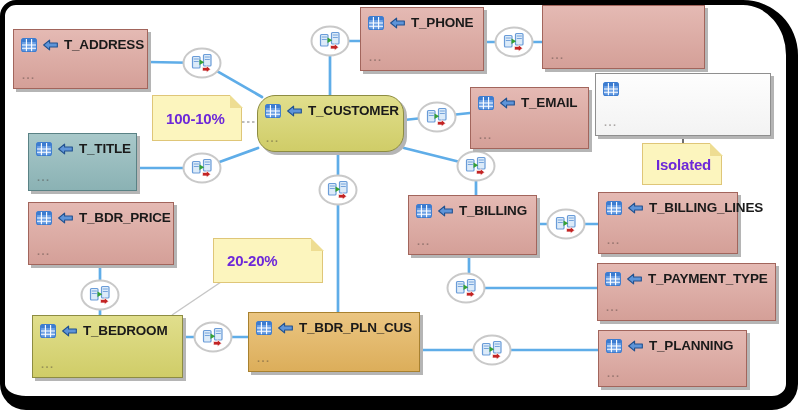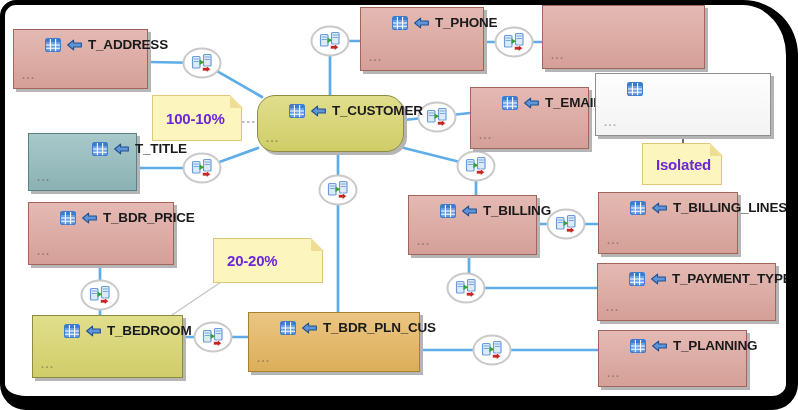--- a/index.html
+++ b/index.html
@@ -7,21 +7,21 @@
   .stage{position:relative;width:798px;height:410px;background:#fff;overflow:hidden;}
   #wires{position:absolute;left:0;top:0;}
   #nodes{position:absolute;left:0;top:0;width:100%;height:100%;}
 
   .entity{
     position:absolute;box-sizing:border-box;
     border:1.4px solid;
     box-shadow:3px 3px 0 var(--shadow);
     background-image:linear-gradient(rgba(255,255,255,.22),rgba(0,0,0,.04));
   }
-  .trow{display:flex;align-items:center;gap:5px;padding:8px 3px 0 7px;margin-left:24px;}
+  .trow{display:flex;align-items:center;gap:5px;padding:8px 3px 0 7px;}
   .trow svg{flex:0 0 auto;}
   .entity .label{
     font-size:13.5px;font-weight:bold;color:#1a1a1a;
     letter-spacing:-0.2px;white-space:nowrap;line-height:1.1;
   }
   .dots{
     position:absolute;left:8px;bottom:7px;line-height:1;
     font-size:11px;font-weight:bold;letter-spacing:1.5px;color:rgba(70,60,55,.42);
   }
 
@@ -223,21 +223,21 @@
       <div class="entity" style="left: 595px; top: 73px; width: 176px; height: 63px; background-color: rgb(253, 253, 253); border-color: rgb(143, 143, 143);">
         <div class="trow">
           <svg width="16" height="14" viewBox="0 0 16 14">
     <rect x="0.6" y="0.6" width="14.8" height="12.8" rx="2" fill="#6ca0e4" stroke="#3c7cd0" stroke-width="1.1"></rect>
     <rect x="0.6" y="0.6" width="14.8" height="3.4" rx="1.6" fill="#3c7cd0"></rect>
     <path d="M5.4 1 V13.2 M10.6 1 V13.2 M1 7 H15 M1 10.2 H15" stroke="#ffffff" stroke-width="1.1"></path>
   </svg>
         </div>
         <span class="dots">...</span>
       </div>
-      <div class="entity" style="left: 28px; top: 133px; width: 109px; height: 58px; background-color: rgb(144, 185, 187); border-color: rgb(90, 130, 133); padding-left: 32px;">
+      <div class="entity" style="left: 28px; top: 133px; width: 109px; height: 58px; background-color: rgb(144, 185, 187); border-color: rgb(90, 130, 133);">
         <div class="trow">
           <svg width="16" height="14" viewBox="0 0 16 14">
     <rect x="0.6" y="0.6" width="14.8" height="12.8" rx="2" fill="#6ca0e4" stroke="#3c7cd0" stroke-width="1.1"></rect>
     <rect x="0.6" y="0.6" width="14.8" height="3.4" rx="1.6" fill="#3c7cd0"></rect>
     <path d="M5.4 1 V13.2 M10.6 1 V13.2 M1 7 H15 M1 10.2 H15" stroke="#ffffff" stroke-width="1.1"></path>
   </svg>
           <svg width="17" height="12" viewBox="0 0 18 13">
     <path d="M8 1.2 L1.6 6.5 L8 11.8 L8 8.7 L16.4 8.7 L16.4 4.3 L8 4.3 Z" fill="#5e94d8" stroke="#21518f" stroke-width="1.2" stroke-linejoin="round"></path>
   </svg>
           <span class="label">T_TITLE</span>

